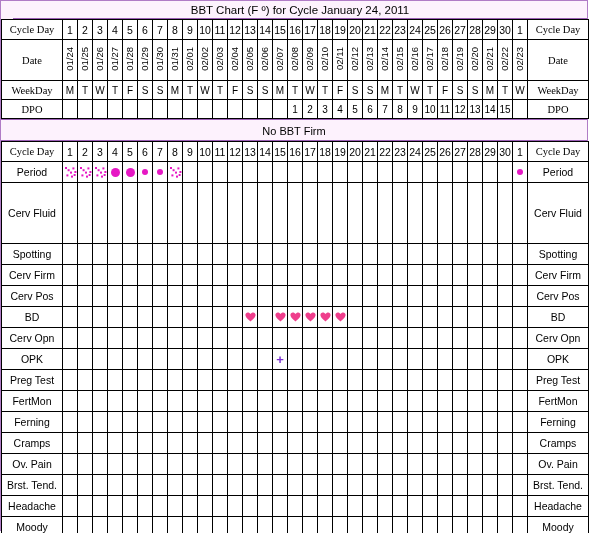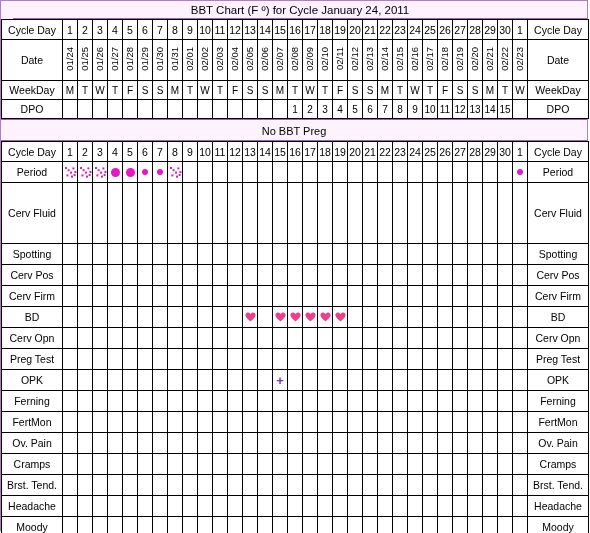--- a/index.html
+++ b/index.html
@@ -58,20 +58,21 @@
   td.rowlabel {
     background: #fdf2fd;
     font-size: 10.5px;
     color: #000;
     white-space: nowrap;
   }
   td.hdrlabel {
     background: #fdf2fd;
     font-size: 10.5px;
     white-space: nowrap;
+    font-family: Liberation Serif, serif;
   }
   td.daycell {
     background: #f0f0f0;
     font-size: 10.5px;
     color: #000;
   }
   td.datecell {
     background: #f7f5e4;
     height: 40px;
     padding: 0;
@@ -289,21 +290,21 @@
           <td class="dpocell" style="height:18px;">12</td>
           <td class="dpocell" style="height:18px;">13</td>
           <td class="dpocell" style="height:18px;">14</td>
           <td class="dpocell" style="height:18px;">15</td>
           <td class="dpocell" style="height:18px;"></td>
           <td class="hdrlabel" style="width:60px;">DPO</td>
         </tr>
       </tbody>
   </table>
 
-  <div class="nobbt">No BBT Preg</div>
+  <div class="nobbt">No BBT Firm</div>
 
   <table class="grid">
     <tbody id="symptom-body">
         <tr>
           <td class="hdrlabel" style="width:60px;height:19px;">Cycle Day</td>
           <td class="daycell" style="height:19px;">1</td>
           <td class="daycell" style="height:19px;">2</td>
           <td class="daycell" style="height:19px;">3</td>
           <td class="daycell" style="height:19px;">4</td>
           <td class="daycell" style="height:19px;">5</td>
@@ -506,20 +507,55 @@
           <td class="blank" style="height:20px;"></td>
           <td class="blank" style="height:20px;"></td>
           <td class="blank" style="height:20px;"></td>
           <td class="blank" style="height:20px;"></td>
           <td class="blank" style="height:20px;"></td>
           <td class="blank" style="height:20px;"></td>
           <td class="blank" style="height:20px;"></td>
           <td class="rowlabel" style="width:60px;">Spotting</td>
         </tr>
         <tr>
+          <td class="rowlabel" style="width:60px;height:20px;">Cerv Firm</td>
+          <td class="blank" style="height:20px;"></td>
+          <td class="blank" style="height:20px;"></td>
+          <td class="blank" style="height:20px;"></td>
+          <td class="blank" style="height:20px;"></td>
+          <td class="blank" style="height:20px;"></td>
+          <td class="blank" style="height:20px;"></td>
+          <td class="blank" style="height:20px;"></td>
+          <td class="blank" style="height:20px;"></td>
+          <td class="blank" style="height:20px;"></td>
+          <td class="blank" style="height:20px;"></td>
+          <td class="blank" style="height:20px;"></td>
+          <td class="blank" style="height:20px;"></td>
+          <td class="blank" style="height:20px;"></td>
+          <td class="blank" style="height:20px;"></td>
+          <td class="blank" style="height:20px;"></td>
+          <td class="blank" style="height:20px;"></td>
+          <td class="blank" style="height:20px;"></td>
+          <td class="blank" style="height:20px;"></td>
+          <td class="blank" style="height:20px;"></td>
+          <td class="blank" style="height:20px;"></td>
+          <td class="blank" style="height:20px;"></td>
+          <td class="blank" style="height:20px;"></td>
+          <td class="blank" style="height:20px;"></td>
+          <td class="blank" style="height:20px;"></td>
+          <td class="blank" style="height:20px;"></td>
+          <td class="blank" style="height:20px;"></td>
+          <td class="blank" style="height:20px;"></td>
+          <td class="blank" style="height:20px;"></td>
+          <td class="blank" style="height:20px;"></td>
+          <td class="blank" style="height:20px;"></td>
+          <td class="blank" style="height:20px;"></td>
+          <td class="rowlabel" style="width:60px;">Cerv Firm</td>
+        </tr>
+        <tr>
           <td class="rowlabel" style="width:60px;height:20px;">Cerv Pos</td>
           <td class="blank" style="height:20px;"></td>
           <td class="blank" style="height:20px;"></td>
           <td class="blank" style="height:20px;"></td>
           <td class="blank" style="height:20px;"></td>
           <td class="blank" style="height:20px;"></td>
           <td class="blank" style="height:20px;"></td>
           <td class="blank" style="height:20px;"></td>
           <td class="blank" style="height:20px;"></td>
           <td class="blank" style="height:20px;"></td>
@@ -539,55 +575,20 @@
           <td class="blank" style="height:20px;"></td>
           <td class="blank" style="height:20px;"></td>
           <td class="blank" style="height:20px;"></td>
           <td class="blank" style="height:20px;"></td>
           <td class="blank" style="height:20px;"></td>
           <td class="blank" style="height:20px;"></td>
           <td class="blank" style="height:20px;"></td>
           <td class="blank" style="height:20px;"></td>
           <td class="blank" style="height:20px;"></td>
           <td class="rowlabel" style="width:60px;">Cerv Pos</td>
-        </tr>
-        <tr>
-          <td class="rowlabel" style="width:60px;height:20px;">Cerv Firm</td>
-          <td class="blank" style="height:20px;"></td>
-          <td class="blank" style="height:20px;"></td>
-          <td class="blank" style="height:20px;"></td>
-          <td class="blank" style="height:20px;"></td>
-          <td class="blank" style="height:20px;"></td>
-          <td class="blank" style="height:20px;"></td>
-          <td class="blank" style="height:20px;"></td>
-          <td class="blank" style="height:20px;"></td>
-          <td class="blank" style="height:20px;"></td>
-          <td class="blank" style="height:20px;"></td>
-          <td class="blank" style="height:20px;"></td>
-          <td class="blank" style="height:20px;"></td>
-          <td class="blank" style="height:20px;"></td>
-          <td class="blank" style="height:20px;"></td>
-          <td class="blank" style="height:20px;"></td>
-          <td class="blank" style="height:20px;"></td>
-          <td class="blank" style="height:20px;"></td>
-          <td class="blank" style="height:20px;"></td>
-          <td class="blank" style="height:20px;"></td>
-          <td class="blank" style="height:20px;"></td>
-          <td class="blank" style="height:20px;"></td>
-          <td class="blank" style="height:20px;"></td>
-          <td class="blank" style="height:20px;"></td>
-          <td class="blank" style="height:20px;"></td>
-          <td class="blank" style="height:20px;"></td>
-          <td class="blank" style="height:20px;"></td>
-          <td class="blank" style="height:20px;"></td>
-          <td class="blank" style="height:20px;"></td>
-          <td class="blank" style="height:20px;"></td>
-          <td class="blank" style="height:20px;"></td>
-          <td class="blank" style="height:20px;"></td>
-          <td class="rowlabel" style="width:60px;">Cerv Firm</td>
         </tr>
         <tr>
           <td class="rowlabel" style="width:60px;height:20px;">BD</td>
           <td class="blank" style="height:20px;"></td>
           <td class="blank" style="height:20px;"></td>
           <td class="blank" style="height:20px;"></td>
           <td class="blank" style="height:20px;"></td>
           <td class="blank" style="height:20px;"></td>
           <td class="blank" style="height:20px;"></td>
           <td class="blank" style="height:20px;"></td>
@@ -682,20 +683,59 @@
           <td class="blank" style="height:20px;"></td>
           <td class="blank" style="height:20px;"></td>
           <td class="blank" style="height:20px;"></td>
           <td class="blank" style="height:20px;"></td>
           <td class="blank" style="height:20px;"></td>
           <td class="blank" style="height:20px;"></td>
           <td class="blank" style="height:20px;"></td>
           <td class="rowlabel" style="width:60px;">Cerv Opn</td>
         </tr>
         <tr>
+          <td class="rowlabel" style="width:60px;height:20px;">OPK</td>
+          <td class="blank" style="height:20px;"></td>
+          <td class="blank" style="height:20px;"></td>
+          <td class="blank" style="height:20px;"></td>
+          <td class="blank" style="height:20px;"></td>
+          <td class="blank" style="height:20px;"></td>
+          <td class="blank" style="height:20px;"></td>
+          <td class="blank" style="height:20px;"></td>
+          <td class="blank" style="height:20px;"></td>
+          <td class="blank" style="height:20px;"></td>
+          <td class="blank" style="height:20px;"></td>
+          <td class="blank" style="height:20px;"></td>
+          <td class="blank" style="height:20px;"></td>
+          <td class="blank" style="height:20px;"></td>
+          <td class="blank" style="height:20px;"></td>
+          <td class="blank" style="height:20px;">
+            <div class="sym-wrap">
+              <span class="opkplus">+</span>
+            </div>
+          </td>
+          <td class="blank" style="height:20px;"></td>
+          <td class="blank" style="height:20px;"></td>
+          <td class="blank" style="height:20px;"></td>
+          <td class="blank" style="height:20px;"></td>
+          <td class="blank" style="height:20px;"></td>
+          <td class="blank" style="height:20px;"></td>
+          <td class="blank" style="height:20px;"></td>
+          <td class="blank" style="height:20px;"></td>
+          <td class="blank" style="height:20px;"></td>
+          <td class="blank" style="height:20px;"></td>
+          <td class="blank" style="height:20px;"></td>
+          <td class="blank" style="height:20px;"></td>
+          <td class="blank" style="height:20px;"></td>
+          <td class="blank" style="height:20px;"></td>
+          <td class="blank" style="height:20px;"></td>
+          <td class="blank" style="height:20px;"></td>
+          <td class="rowlabel" style="width:60px;">OPK</td>
+        </tr>
+        <tr>
           <td class="rowlabel" style="width:60px;height:20px;">Preg Test</td>
           <td class="blank" style="height:20px;"></td>
           <td class="blank" style="height:20px;"></td>
           <td class="blank" style="height:20px;"></td>
           <td class="blank" style="height:20px;"></td>
           <td class="blank" style="height:20px;"></td>
           <td class="blank" style="height:20px;"></td>
           <td class="blank" style="height:20px;"></td>
           <td class="blank" style="height:20px;"></td>
           <td class="blank" style="height:20px;"></td>
@@ -717,57 +757,53 @@
           <td class="blank" style="height:20px;"></td>
           <td class="blank" style="height:20px;"></td>
           <td class="blank" style="height:20px;"></td>
           <td class="blank" style="height:20px;"></td>
           <td class="blank" style="height:20px;"></td>
           <td class="blank" style="height:20px;"></td>
           <td class="blank" style="height:20px;"></td>
           <td class="rowlabel" style="width:60px;">Preg Test</td>
         </tr>
         <tr>
-          <td class="rowlabel" style="width:60px;height:20px;">OPK</td>
-          <td class="blank" style="height:20px;"></td>
-          <td class="blank" style="height:20px;"></td>
-          <td class="blank" style="height:20px;"></td>
-          <td class="blank" style="height:20px;"></td>
-          <td class="blank" style="height:20px;"></td>
-          <td class="blank" style="height:20px;"></td>
-          <td class="blank" style="height:20px;"></td>
-          <td class="blank" style="height:20px;"></td>
-          <td class="blank" style="height:20px;"></td>
-          <td class="blank" style="height:20px;"></td>
-          <td class="blank" style="height:20px;"></td>
-          <td class="blank" style="height:20px;"></td>
-          <td class="blank" style="height:20px;"></td>
-          <td class="blank" style="height:20px;"></td>
-          <td class="blank" style="height:20px;">
-            <div class="sym-wrap">
-              <span class="opkplus">+</span>
-            </div>
-          </td>
-          <td class="blank" style="height:20px;"></td>
-          <td class="blank" style="height:20px;"></td>
-          <td class="blank" style="height:20px;"></td>
-          <td class="blank" style="height:20px;"></td>
-          <td class="blank" style="height:20px;"></td>
-          <td class="blank" style="height:20px;"></td>
-          <td class="blank" style="height:20px;"></td>
-          <td class="blank" style="height:20px;"></td>
-          <td class="blank" style="height:20px;"></td>
-          <td class="blank" style="height:20px;"></td>
-          <td class="blank" style="height:20px;"></td>
-          <td class="blank" style="height:20px;"></td>
-          <td class="blank" style="height:20px;"></td>
-          <td class="blank" style="height:20px;"></td>
-          <td class="blank" style="height:20px;"></td>
-          <td class="blank" style="height:20px;"></td>
-          <td class="rowlabel" style="width:60px;">OPK</td>
+          <td class="rowlabel" style="width:60px;height:20px;">FertMon</td>
+          <td class="blank" style="height:20px;"></td>
+          <td class="blank" style="height:20px;"></td>
+          <td class="blank" style="height:20px;"></td>
+          <td class="blank" style="height:20px;"></td>
+          <td class="blank" style="height:20px;"></td>
+          <td class="blank" style="height:20px;"></td>
+          <td class="blank" style="height:20px;"></td>
+          <td class="blank" style="height:20px;"></td>
+          <td class="blank" style="height:20px;"></td>
+          <td class="blank" style="height:20px;"></td>
+          <td class="blank" style="height:20px;"></td>
+          <td class="blank" style="height:20px;"></td>
+          <td class="blank" style="height:20px;"></td>
+          <td class="blank" style="height:20px;"></td>
+          <td class="blank" style="height:20px;"></td>
+          <td class="blank" style="height:20px;"></td>
+          <td class="blank" style="height:20px;"></td>
+          <td class="blank" style="height:20px;"></td>
+          <td class="blank" style="height:20px;"></td>
+          <td class="blank" style="height:20px;"></td>
+          <td class="blank" style="height:20px;"></td>
+          <td class="blank" style="height:20px;"></td>
+          <td class="blank" style="height:20px;"></td>
+          <td class="blank" style="height:20px;"></td>
+          <td class="blank" style="height:20px;"></td>
+          <td class="blank" style="height:20px;"></td>
+          <td class="blank" style="height:20px;"></td>
+          <td class="blank" style="height:20px;"></td>
+          <td class="blank" style="height:20px;"></td>
+          <td class="blank" style="height:20px;"></td>
+          <td class="blank" style="height:20px;"></td>
+          <td class="rowlabel" style="width:60px;">FertMon</td>
         </tr>
         <tr>
           <td class="rowlabel" style="width:60px;height:20px;">Ferning</td>
           <td class="blank" style="height:20px;"></td>
           <td class="blank" style="height:20px;"></td>
           <td class="blank" style="height:20px;"></td>
           <td class="blank" style="height:20px;"></td>
           <td class="blank" style="height:20px;"></td>
           <td class="blank" style="height:20px;"></td>
           <td class="blank" style="height:20px;"></td>
@@ -791,53 +827,53 @@
           <td class="blank" style="height:20px;"></td>
           <td class="blank" style="height:20px;"></td>
           <td class="blank" style="height:20px;"></td>
           <td class="blank" style="height:20px;"></td>
           <td class="blank" style="height:20px;"></td>
           <td class="blank" style="height:20px;"></td>
           <td class="blank" style="height:20px;"></td>
           <td class="rowlabel" style="width:60px;">Ferning</td>
         </tr>
         <tr>
-          <td class="rowlabel" style="width:60px;height:20px;">FertMon</td>
-          <td class="blank" style="height:20px;"></td>
-          <td class="blank" style="height:20px;"></td>
-          <td class="blank" style="height:20px;"></td>
-          <td class="blank" style="height:20px;"></td>
-          <td class="blank" style="height:20px;"></td>
-          <td class="blank" style="height:20px;"></td>
-          <td class="blank" style="height:20px;"></td>
-          <td class="blank" style="height:20px;"></td>
-          <td class="blank" style="height:20px;"></td>
-          <td class="blank" style="height:20px;"></td>
-          <td class="blank" style="height:20px;"></td>
-          <td class="blank" style="height:20px;"></td>
-          <td class="blank" style="height:20px;"></td>
-          <td class="blank" style="height:20px;"></td>
-          <td class="blank" style="height:20px;"></td>
-          <td class="blank" style="height:20px;"></td>
-          <td class="blank" style="height:20px;"></td>
-          <td class="blank" style="height:20px;"></td>
-          <td class="blank" style="height:20px;"></td>
-          <td class="blank" style="height:20px;"></td>
-          <td class="blank" style="height:20px;"></td>
-          <td class="blank" style="height:20px;"></td>
-          <td class="blank" style="height:20px;"></td>
-          <td class="blank" style="height:20px;"></td>
-          <td class="blank" style="height:20px;"></td>
-          <td class="blank" style="height:20px;"></td>
-          <td class="blank" style="height:20px;"></td>
-          <td class="blank" style="height:20px;"></td>
-          <td class="blank" style="height:20px;"></td>
-          <td class="blank" style="height:20px;"></td>
-          <td class="blank" style="height:20px;"></td>
-          <td class="rowlabel" style="width:60px;">FertMon</td>
+          <td class="rowlabel" style="width:60px;height:20px;">Cramps</td>
+          <td class="blank" style="height:20px;"></td>
+          <td class="blank" style="height:20px;"></td>
+          <td class="blank" style="height:20px;"></td>
+          <td class="blank" style="height:20px;"></td>
+          <td class="blank" style="height:20px;"></td>
+          <td class="blank" style="height:20px;"></td>
+          <td class="blank" style="height:20px;"></td>
+          <td class="blank" style="height:20px;"></td>
+          <td class="blank" style="height:20px;"></td>
+          <td class="blank" style="height:20px;"></td>
+          <td class="blank" style="height:20px;"></td>
+          <td class="blank" style="height:20px;"></td>
+          <td class="blank" style="height:20px;"></td>
+          <td class="blank" style="height:20px;"></td>
+          <td class="blank" style="height:20px;"></td>
+          <td class="blank" style="height:20px;"></td>
+          <td class="blank" style="height:20px;"></td>
+          <td class="blank" style="height:20px;"></td>
+          <td class="blank" style="height:20px;"></td>
+          <td class="blank" style="height:20px;"></td>
+          <td class="blank" style="height:20px;"></td>
+          <td class="blank" style="height:20px;"></td>
+          <td class="blank" style="height:20px;"></td>
+          <td class="blank" style="height:20px;"></td>
+          <td class="blank" style="height:20px;"></td>
+          <td class="blank" style="height:20px;"></td>
+          <td class="blank" style="height:20px;"></td>
+          <td class="blank" style="height:20px;"></td>
+          <td class="blank" style="height:20px;"></td>
+          <td class="blank" style="height:20px;"></td>
+          <td class="blank" style="height:20px;"></td>
+          <td class="rowlabel" style="width:60px;">Cramps</td>
         </tr>
         <tr>
           <td class="rowlabel" style="width:60px;height:20px;">Ov. Pain</td>
           <td class="blank" style="height:20px;"></td>
           <td class="blank" style="height:20px;"></td>
           <td class="blank" style="height:20px;"></td>
           <td class="blank" style="height:20px;"></td>
           <td class="blank" style="height:20px;"></td>
           <td class="blank" style="height:20px;"></td>
           <td class="blank" style="height:20px;"></td>
@@ -859,55 +895,20 @@
           <td class="blank" style="height:20px;"></td>
           <td class="blank" style="height:20px;"></td>
           <td class="blank" style="height:20px;"></td>
           <td class="blank" style="height:20px;"></td>
           <td class="blank" style="height:20px;"></td>
           <td class="blank" style="height:20px;"></td>
           <td class="blank" style="height:20px;"></td>
           <td class="blank" style="height:20px;"></td>
           <td class="blank" style="height:20px;"></td>
           <td class="rowlabel" style="width:60px;">Ov. Pain</td>
-        </tr>
-        <tr>
-          <td class="rowlabel" style="width:60px;height:20px;">Cramps</td>
-          <td class="blank" style="height:20px;"></td>
-          <td class="blank" style="height:20px;"></td>
-          <td class="blank" style="height:20px;"></td>
-          <td class="blank" style="height:20px;"></td>
-          <td class="blank" style="height:20px;"></td>
-          <td class="blank" style="height:20px;"></td>
-          <td class="blank" style="height:20px;"></td>
-          <td class="blank" style="height:20px;"></td>
-          <td class="blank" style="height:20px;"></td>
-          <td class="blank" style="height:20px;"></td>
-          <td class="blank" style="height:20px;"></td>
-          <td class="blank" style="height:20px;"></td>
-          <td class="blank" style="height:20px;"></td>
-          <td class="blank" style="height:20px;"></td>
-          <td class="blank" style="height:20px;"></td>
-          <td class="blank" style="height:20px;"></td>
-          <td class="blank" style="height:20px;"></td>
-          <td class="blank" style="height:20px;"></td>
-          <td class="blank" style="height:20px;"></td>
-          <td class="blank" style="height:20px;"></td>
-          <td class="blank" style="height:20px;"></td>
-          <td class="blank" style="height:20px;"></td>
-          <td class="blank" style="height:20px;"></td>
-          <td class="blank" style="height:20px;"></td>
-          <td class="blank" style="height:20px;"></td>
-          <td class="blank" style="height:20px;"></td>
-          <td class="blank" style="height:20px;"></td>
-          <td class="blank" style="height:20px;"></td>
-          <td class="blank" style="height:20px;"></td>
-          <td class="blank" style="height:20px;"></td>
-          <td class="blank" style="height:20px;"></td>
-          <td class="rowlabel" style="width:60px;">Cramps</td>
         </tr>
         <tr>
           <td class="rowlabel" style="width:60px;height:20px;">Brst. Tend.</td>
           <td class="blank" style="height:20px;"></td>
           <td class="blank" style="height:20px;"></td>
           <td class="blank" style="height:20px;"></td>
           <td class="blank" style="height:20px;"></td>
           <td class="blank" style="height:20px;"></td>
           <td class="blank" style="height:20px;"></td>
           <td class="blank" style="height:20px;"></td>

